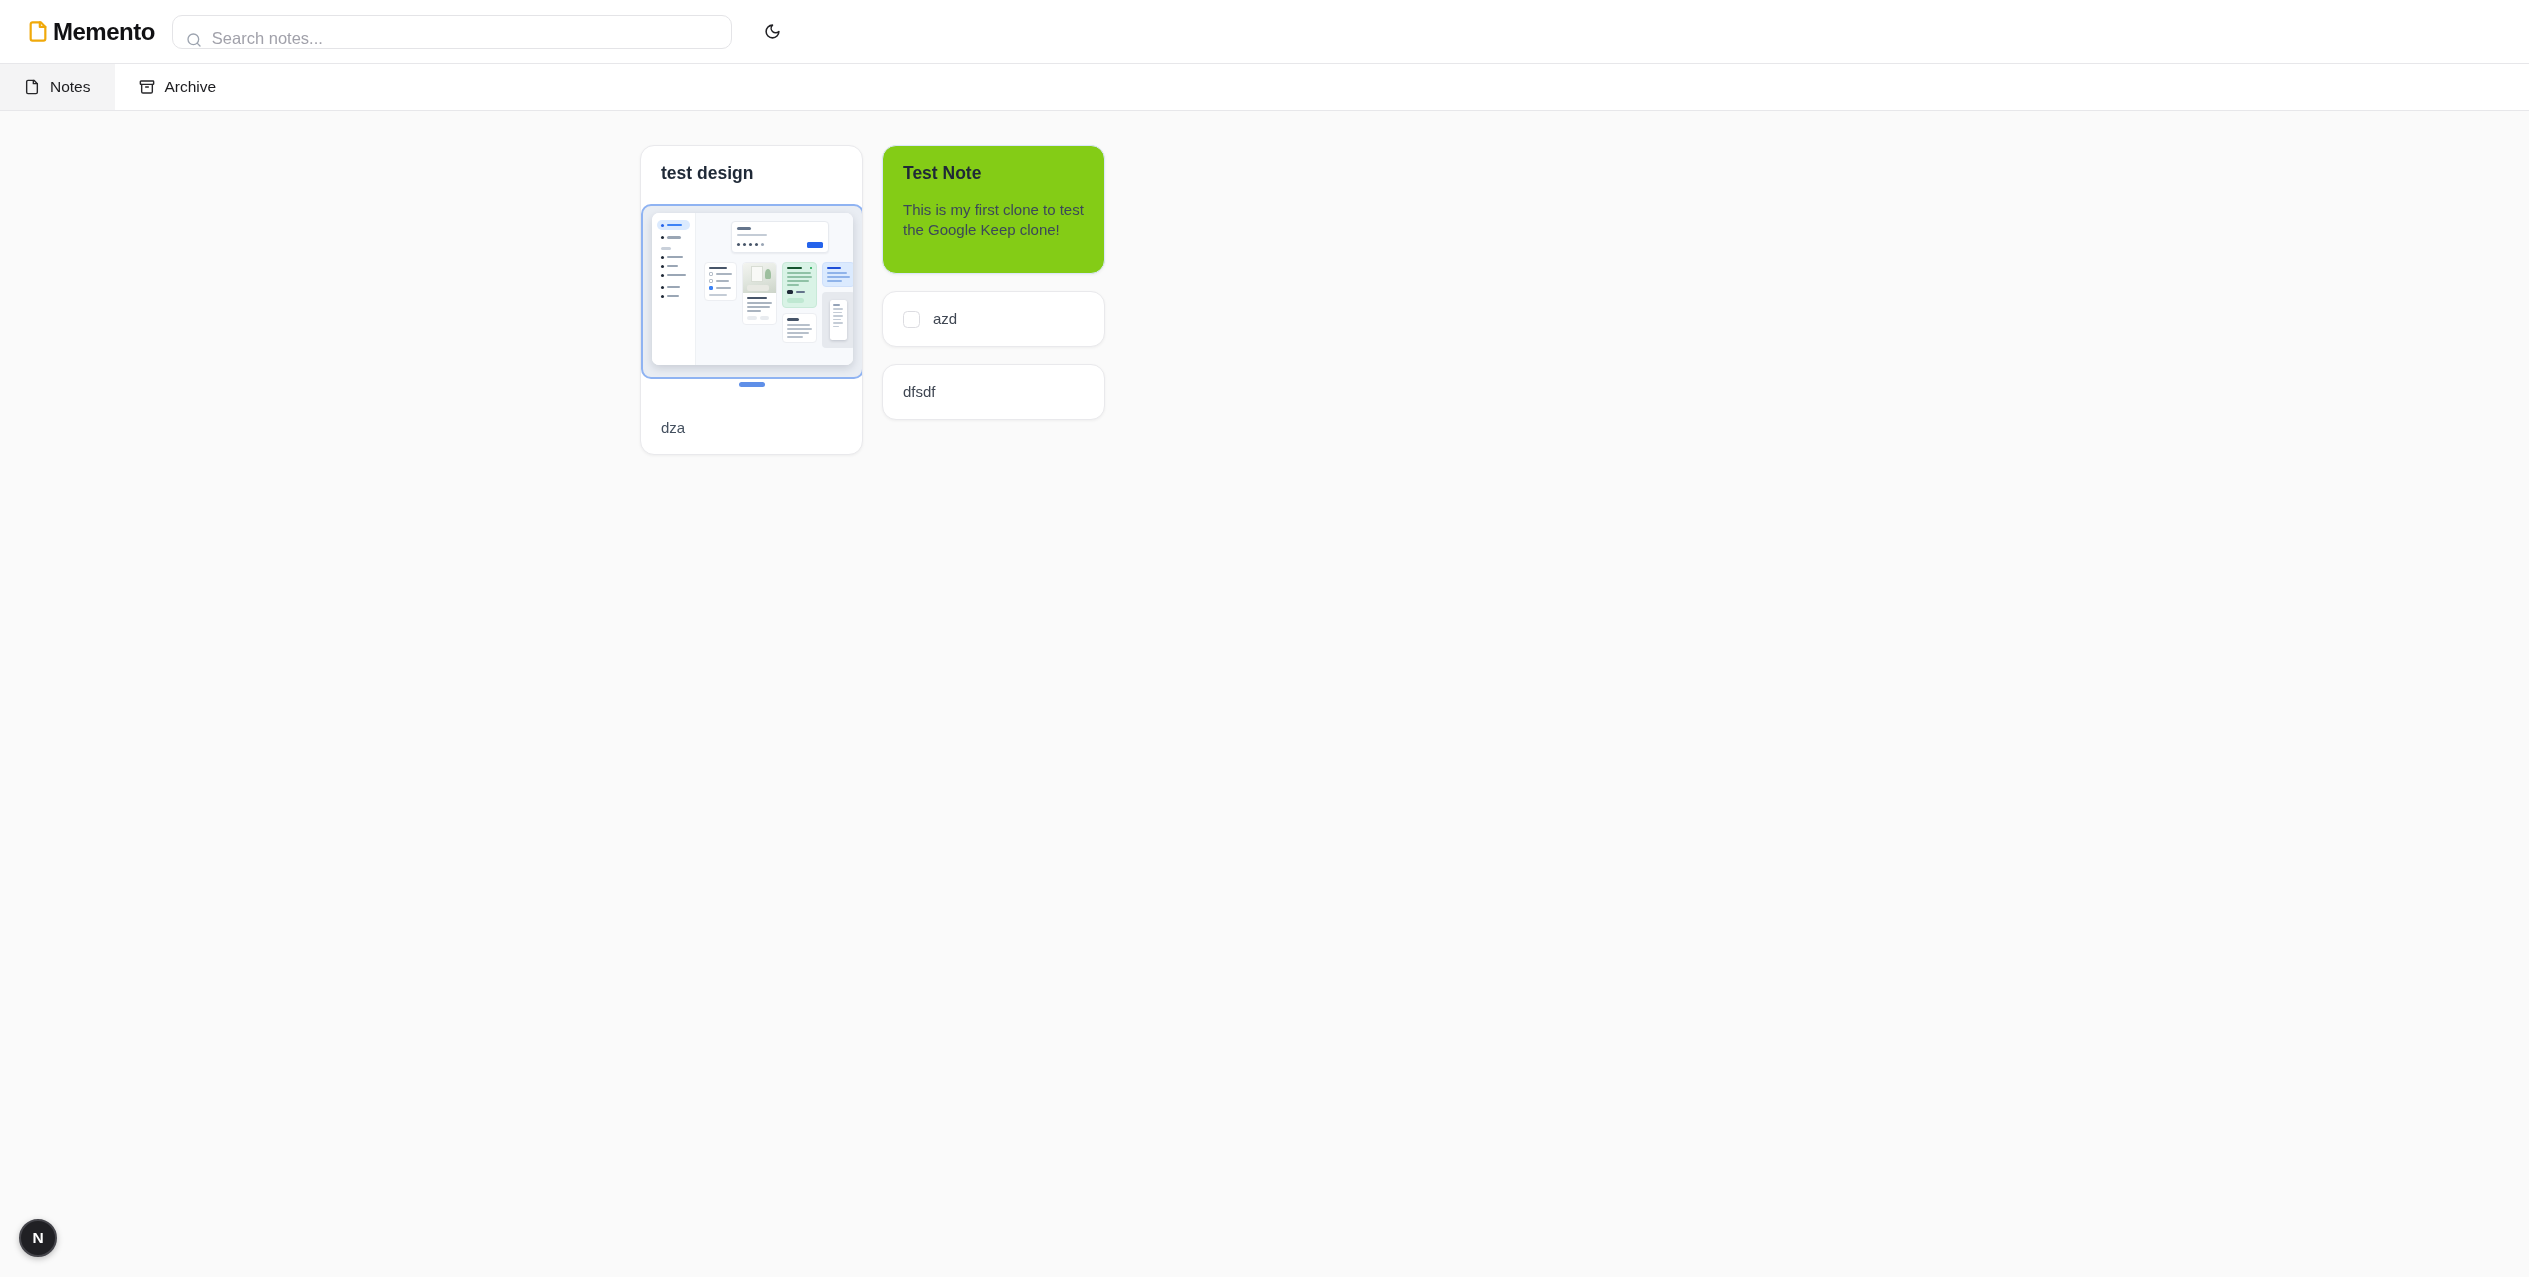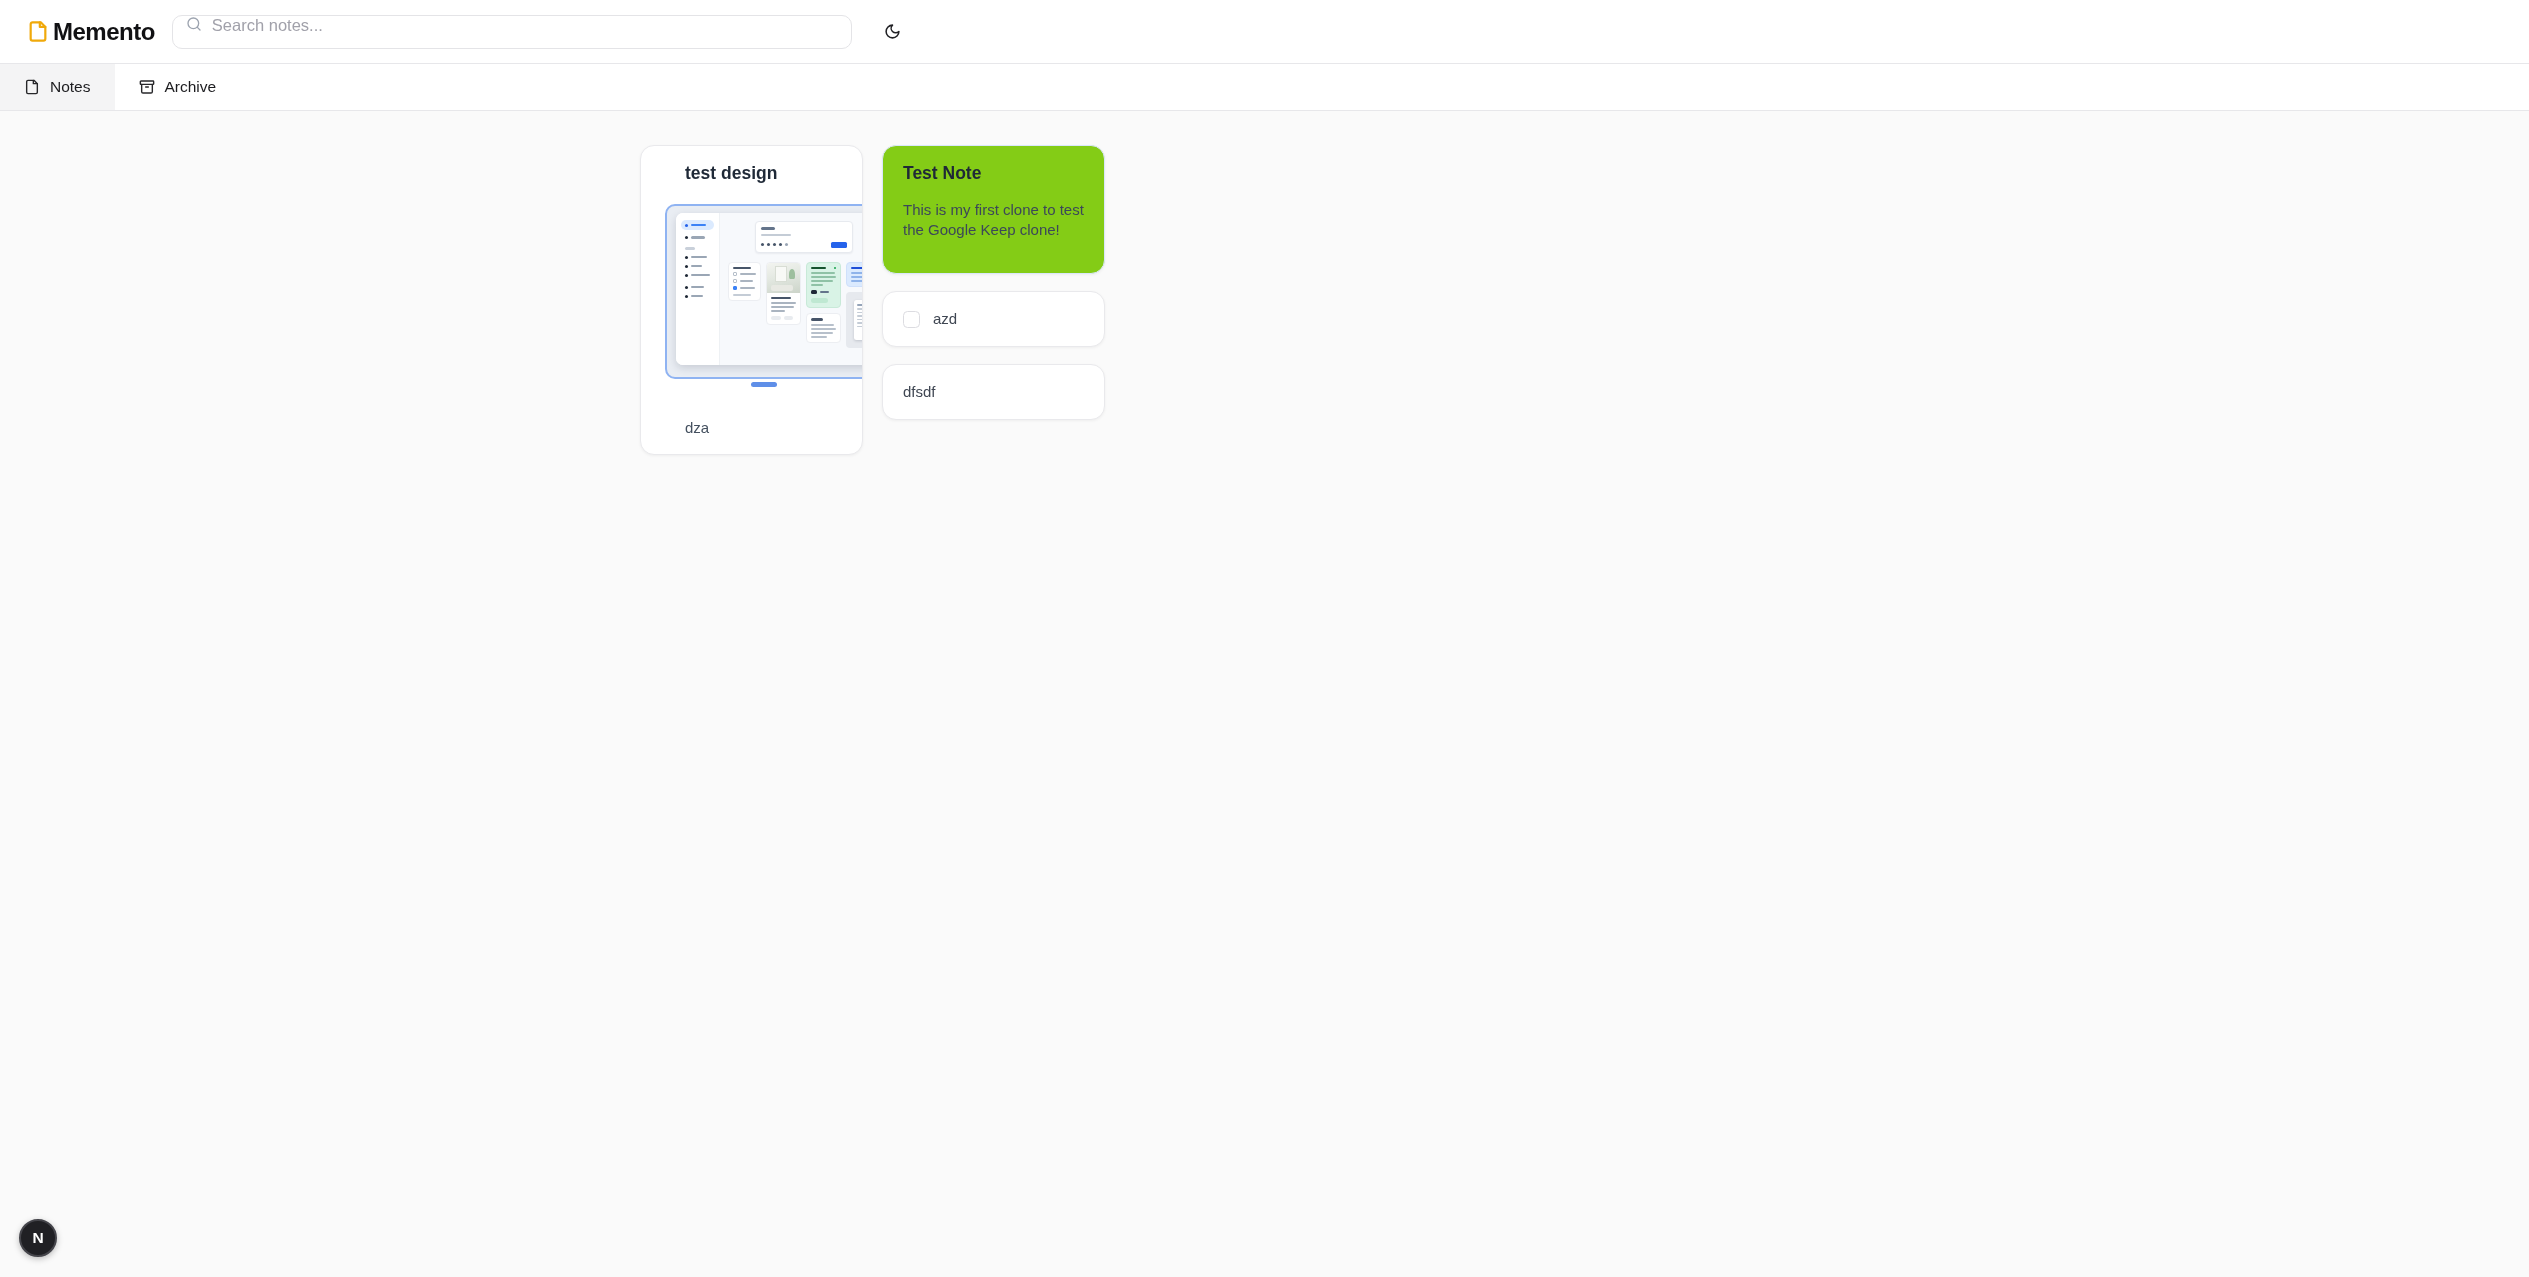--- a/index.html
+++ b/index.html
@@ -13,23 +13,23 @@
   svg { display:block; }
 
   
   .header {
     height:64px; background:#ffffff; border-bottom:1px solid #e7e7ea;
     display:flex; align-items:center; padding-left:27px;
   }
   .logo-icon { color:#f0a90b; }
   .app-title { font-size:24px; font-weight:700; letter-spacing:-0.5px; margin-left:4px; color:#111113; }
   .search-box {
-    margin-left:17px; width:680px; height:34px; background:#fff;
+    margin-left:17px; width:560px; height:34px; background:#fff;
     border:1px solid #e4e4e7; border-radius:10px;
-    display:flex; align-items:flex-start; padding-left:13px;
+    display:flex; align-items:flex-end; padding-left:13px;
   }
   .search-box svg { color:#9ca3af; }
   .search-box input {
     flex:1; border:none; outline:none; background:transparent;
     font-family:"Liberation Sans", sans-serif; font-size:16.5px; color:#18181b;
     padding-left:10px;
   }
   .search-box input::placeholder { color:#a1a1aa; }
   .theme-btn {
     margin-left:27px; background:none; border:none; cursor:pointer;
@@ -67,21 +67,21 @@
   
   .masonry { width:1249px; margin:34px auto 0; display:flex; gap:19px; align-items:flex-start; }
   .mcol { width:223px; display:flex; flex-direction:column; gap:17px; }
   .card {
     background:#fff; border:1px solid #e9e9ec; border-radius:14px;
     box-shadow:0 1px 3px rgba(0,0,0,0.05); overflow:hidden; cursor:pointer;
   }
   .card-title { padding:16px 20px 0; font-size:17.5px; font-weight:600; color:#1f2937; line-height:22px; }
   .card-body  { font-size:15px; color:#44505f; line-height:20px; }
 
-  .card-image-note { padding-bottom:16px;padding-left:24px; }
+  .card-image-note { padding-bottom:16px; }
   .card-image-note .card-body { padding:31px 20px 0; }
 
   
   .thumb {
     margin-top:20px; width:223px; height:175px;
     border:2px solid #8fb3f2; border-radius:10px; background:#e9edf3;
     overflow:hidden;
   }
   .thumb-handle { width:26px; height:5px; background:#5f8fe8; border-radius:3px; margin:3px auto 0; }
   .mini-window {

